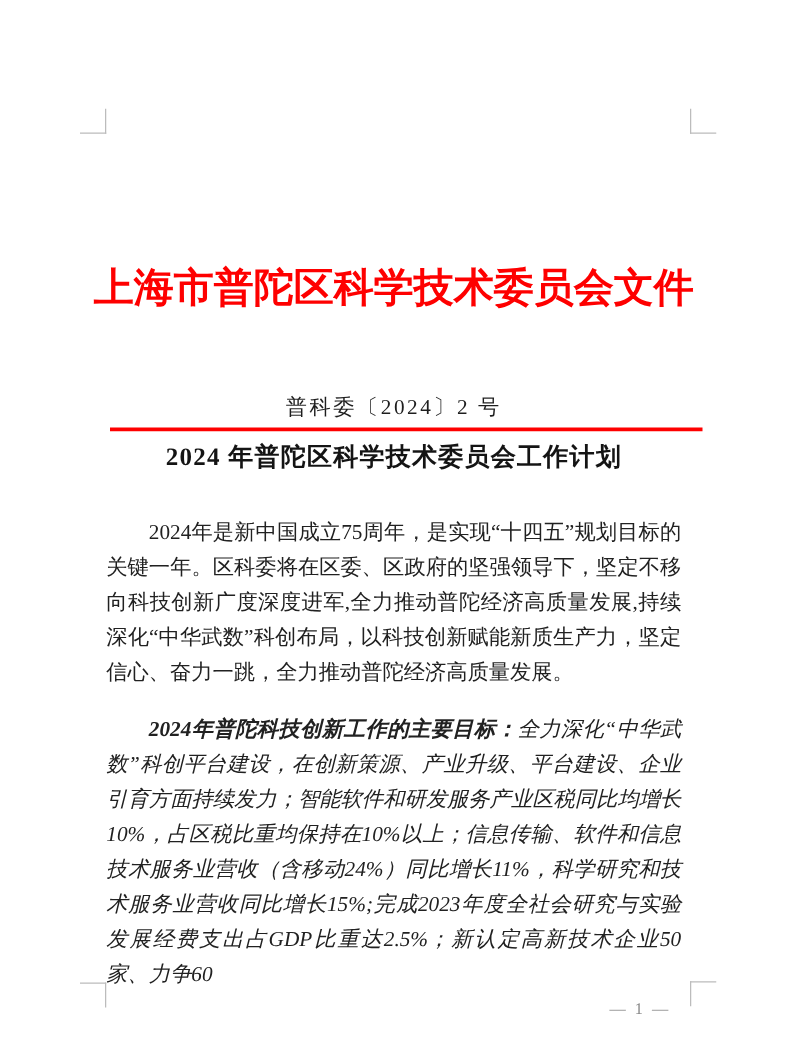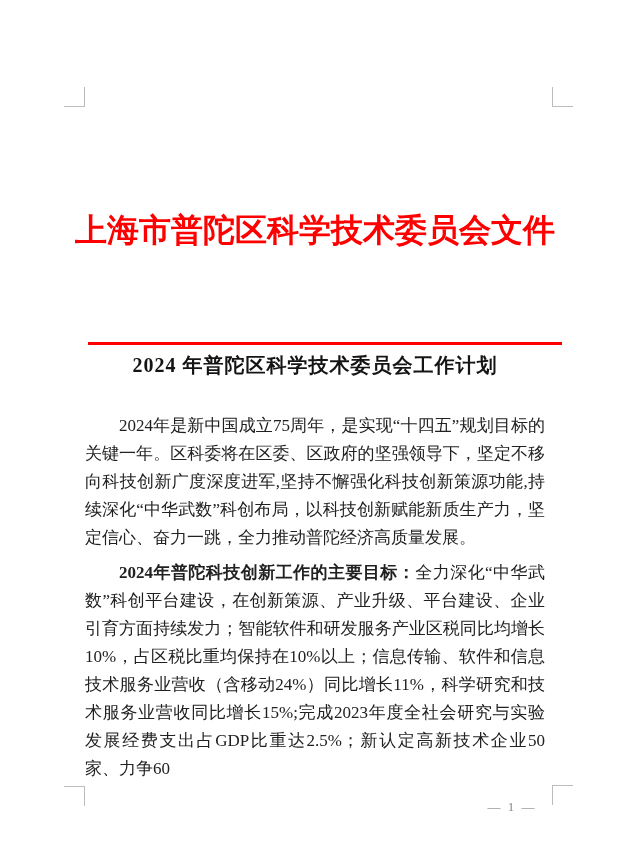--- a/index.html
+++ b/index.html
@@ -90,21 +90,22 @@
     line-height: 28px;
     text-align: justify;
     text-justify: inter-character;
     color: #212121;
   }
   .body-text p {
     margin: 0;
     text-indent: 2em;
   }
   .body-text p + p {
-    margin-top: 7px;
+    margin-top: 18px;
+    font-style: italic;
   }
   .para-lead {
     font-weight: bold;
   }
 
   
   .page-number {
     position: absolute;
     top: 799px;
     left: 452px;
@@ -121,25 +122,26 @@
 
 <div class="page">
 
   <span class="crop crop-tl"></span>
   <span class="crop crop-tr"></span>
   <span class="crop crop-bl"></span>
   <span class="crop crop-br"></span>
 
   <div class="letterhead">上海市普陀区科学技术委员会文件</div>
 
+  <div class="doc-number">普科委〔2024〕2 号</div>
 
   <div class="red-line"></div>
 
   <div class="doc-title">2024 年普陀区科学技术委员会工作计划</div>
 
   <div class="body-text">
-    <p>2024年是新中国成立75周年，是实现“十四五”规划目标的关键一年。区科委将在区委、区政府的坚强领导下，坚定不移向科技创新广度深度进军,坚持不懈强化科技创新策源功能,持续深化“中华武数”科创布局，以科技创新赋能新质生产力，坚定信心、奋力一跳，全力推动普陀经济高质量发展。</p>
+    <p>2024年是新中国成立75周年，是实现“十四五”规划目标的关键一年。区科委将在区委、区政府的坚强领导下，坚定不移向科技创新广度深度进军,全力推动普陀经济高质量发展,持续深化“中华武数”科创布局，以科技创新赋能新质生产力，坚定信心、奋力一跳，全力推动普陀经济高质量发展。</p>
     <p><span class="para-lead">2024年普陀科技创新工作的主要目标：</span><span>全力深化“中华武数”科创平台建设，在创新策源、产业升级、平台建设、企业引育方面持续发力；智能软件和研发服务产业区税同比均增长10%，占区税比重均保持在10%以上；信息传输、软件和信息技术服务业营收（含移动24%）同比增长11%，科学研究和技术服务业营收同比增长15%;完成2023年度全社会研究与实验发展经费支出占GDP比重达2.5%；新认定高新技术企业50家、力争60</span></p>
   </div>
 
   <div class="page-number">— 1 —</div>
 
 </div>
 
 </body></html>

